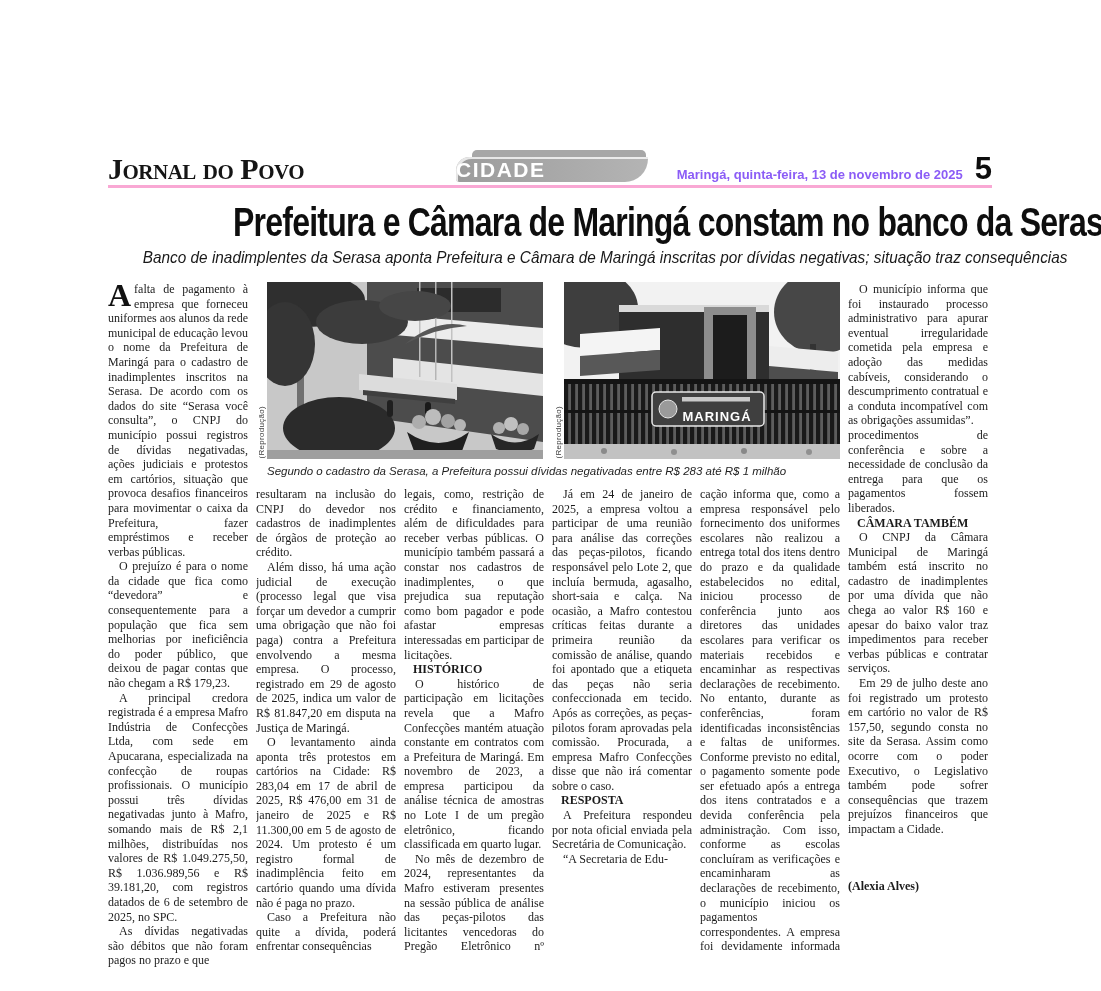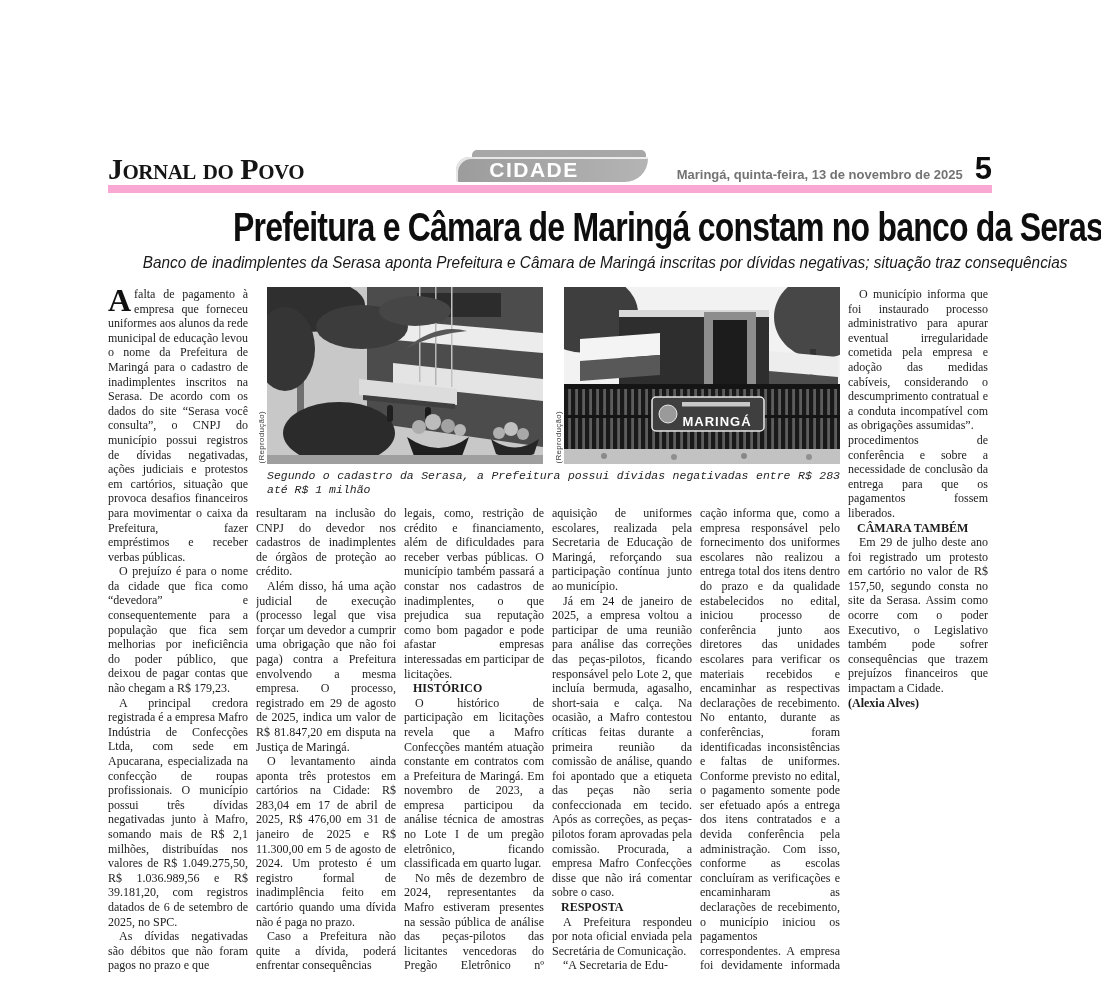--- a/index.html
+++ b/index.html
@@ -4,45 +4,45 @@
 <style>
   html,body { margin:0; padding:0; background:#ffffff; }
   .page {
     position:relative; width:1101px; height:991px; background:#fff;
     font-family:"Liberation Serif", serif; color:#1b1b1b; overflow:hidden;
   }
   .content { position:absolute; left:108px; top:148px; width:884px; }
 
   
   .hdr {
-    position:relative; height:37px; border-bottom:8px solid #f9a8d4;
+    position:relative; height:37px; border-bottom:3px solid #f9a8d4;
     display:flex; align-items:flex-end; justify-content:space-between;
   }
   .masthead {
     font-family:"Liberation Serif", serif; font-weight:bold; font-variant:small-caps;
     font-size:30px; line-height:1; color:#151515; padding-bottom:1px; letter-spacing:-0.5px;
   }
   .badge-wrap { position:absolute; left:348px; top:2px; width:192px; height:32px; }
   .badge-top {
     position:absolute; top:0; left:16px; right:2px; height:9px;
     background:#a7a7a7; border-radius:5px 5px 0 0;
   }
   .badge-body {
     position:absolute; top:7px; left:0; right:0; bottom:0;
     background:linear-gradient(90deg,#9c9c9c,#b4b4b4);
     border-radius:15px 2px 26px 4px;
     box-shadow:inset 2px 2px 0 rgba(255,255,255,.75);
-    display:flex; align-items:center; justify-content:center;
+    display:flex; align-items:center; 
   }
   .badge-label {
     font-family:"Liberation Sans", sans-serif; font-weight:bold; font-size:21px;
     color:#ffffff; letter-spacing:1.5px; padding-right:36px; line-height:1;
   }
   .dateline-wrap { display:flex; align-items:flex-end; padding-bottom:3px; }
-  .dateline { font-family:"Liberation Sans", sans-serif; font-weight:bold; font-size:13px; color:#737373; }
+  .dateline { font-family:"Liberation Sans", sans-serif; font-weight:bold; font-size:13px; color:#8b5cf6; }
   .pagenum {
     font-family:"Liberation Sans", sans-serif; font-weight:bold; font-size:31px;
     line-height:0.8; margin-left:12px; color:#0d0d0d;
   }
 
   
   .headline { margin:13px 0 0 0; text-align:center; height:47px; overflow:visible; }
   .headline span {
     display:inline-block; white-space:nowrap;
     font-family:"Liberation Sans", sans-serif; font-weight:bold; font-size:41px;
@@ -67,32 +67,32 @@
   figure.photo { margin:0; position:relative; flex:1; padding-left:11px; box-sizing:border-box; }
   figure.photo svg { width:100%; height:177px; display:block; }
   .credit {
     position:absolute; left:1px; bottom:0;
     font-family:"Liberation Sans", sans-serif; font-size:8px; color:#3c3c3c;
     writing-mode:vertical-rl; transform:rotate(180deg); letter-spacing:.3px;
   }
   .captions-row { display:flex; gap:10px; margin-top:5px; }
   .caption {
     flex:1; padding-left:11px; box-sizing:border-box;
-    font-family:Liberation Mono, monospace; font-style:italic; font-size:11.5px;
+    font-family:Liberation Sans, sans-serif; font-style:italic; font-size:11.5px;
     line-height:14px; color:#1f1f1f; text-align:justify;
   }
   .mid-cols { display:flex; gap:8px; margin-top:9px; height:468px;justify-content:space-between; }
 
   
   .p { margin:0; }
   .para { text-indent:11px; }
   .cont { text-indent:0; }
   .lead { text-indent:0; }
   .subhead { font-weight:bold; text-indent:9px; }
-  .byline { font-weight:bold; text-indent:0; }
+  .byline { font-weight:bold; text-indent:0;margin-top:42px; }
   .dropcap {
     float:left; font-weight:bold; font-size:32px; line-height:25px;
     padding:1px 3px 0 0; color:#111;
   }
 </style>
 </head>
 <body>
 
 <div class="page">
   <div class="content">
@@ -211,35 +211,35 @@
               <div class="p para">O levantamento ainda aponta três protestos em cartórios na Cidade: R$ 283,04 em 17 de abril de 2025, R$ 476,00 em 31 de janeiro de 2025 e R$ 11.300,00 em 5 de agosto de 2024. Um protesto é um registro formal de inadimplência feito em cartório quando uma dívida não é paga no prazo.</div>
               <div class="p para">Caso a Prefeitura não quite a dívida, poderá enfrentar consequências</div>
             </div>
           <div class="col">
               <div class="p cont">legais, como, restrição de crédito e financiamento, além de dificuldades para receber verbas públicas. O município também passará a constar nos cadastros de inadimplentes, o que prejudica sua reputação como bom pagador e pode afastar empresas interessadas em participar de licitações.</div>
               <div class="p subhead">HISTÓRICO</div>
               <div class="p para">O histórico de participação em licitações revela que a Mafro Confecções mantém atuação constante em contratos com a Prefeitura de Maringá. Em novembro de 2023, a empresa participou da análise técnica de amostras no Lote I de um pregão eletrônico, ficando classificada em quarto lugar.</div>
               <div class="p para">No mês de dezembro de 2024, representantes da Mafro estiveram presentes na sessão pública de análise das peças-pilotos das licitantes vencedoras do Pregão Eletrônico nº 189/2024, referente à</div>
             </div>
           <div class="col">
-              <div class="p cont">aquisição de uniformes escolares, realizada pela Secretaria de Educação de Maringá, reforçando sua participação contínua junto ao município.</div>
               <div class="p para">Já em 24 de janeiro de 2025, a empresa voltou a participar de uma reunião para análise das correções das peças-pilotos, ficando responsável pelo Lote 2, que incluía bermuda, agasalho, short-saia e calça. Na ocasião, a Mafro contestou críticas feitas durante a primeira reunião da comissão de análise, quando foi apontado que a etiqueta das peças não seria confeccionada em tecido. Após as correções, as peças-pilotos foram aprovadas pela comissão. Procurada, a empresa Mafro Confecções disse que não irá comentar sobre o caso.</div>
               <div class="p subhead">RESPOSTA</div>
               <div class="p para">A Prefeitura respondeu por nota oficial enviada pela Secretária de Comunicação.</div>
               <div class="p para">“A Secretaria de Edu-</div>
             </div>
           <div class="col">
               <div class="p cont">cação informa que, como a empresa responsável pelo fornecimento dos uniformes escolares não realizou a entrega total dos itens dentro do prazo e da qualidade estabelecidos no edital, iniciou processo de conferência junto aos diretores das unidades escolares para verificar os materiais recebidos e encaminhar as respectivas declarações de recebimento. No entanto, durante as conferências, foram identificadas inconsistências e faltas de uniformes. Conforme previsto no edital, o pagamento somente pode ser efetuado após a entrega dos itens contratados e a devida conferência pela administração. Com isso, conforme as escolas concluíram as verificações e encaminharam as declarações de recebimento, o município iniciou os pagamentos correspondentes. A empresa foi devidamente informada sobre os</div>
             </div>
         </div>
       </div>
 
       <div class="col side">
           <div class="p para">O município informa que foi instaurado processo administrativo para apurar eventual irregularidade cometida pela empresa e adoção das medidas cabíveis, considerando o descumprimento contratual e a conduta incompatível com as obrigações assumidas”.</div>
           <div class="p cont">procedimentos de conferência e sobre a necessidade de conclusão da entrega para que os pagamentos fossem liberados.</div>
           <div class="p subhead">CÂMARA TAMBÉM</div>
+          <div class="p para">O CNPJ da Câmara Municipal de Maringá também está inscrito no cadastro de inadimplentes por uma dívida que não chega ao valor R$ 160 e apesar do baixo valor traz impedimentos para receber verbas públicas e contratar serviços.</div>
           <div class="p para">Em 29 de julho deste ano foi registrado um protesto em cartório no valor de R$ 157,50, segundo consta no site da Serasa. Assim como ocorre com o poder Executivo, o Legislativo também pode sofrer consequências que trazem prejuízos financeiros que impactam a Cidade.</div>
           <div class="p byline">(Alexia Alves)</div>
         </div>
 
     </div>
   </div>
 </div>
 
 </body></html>

